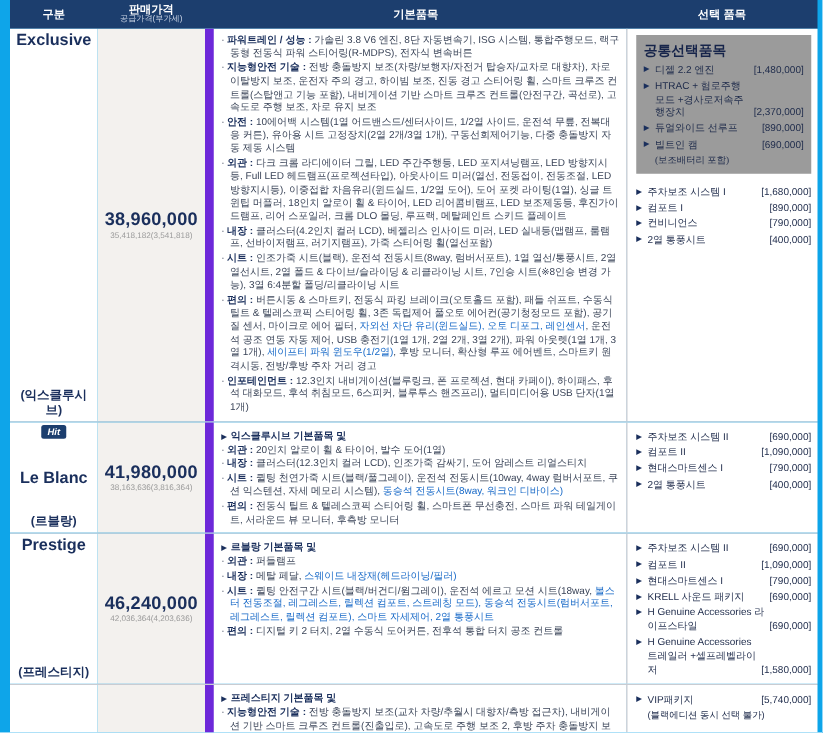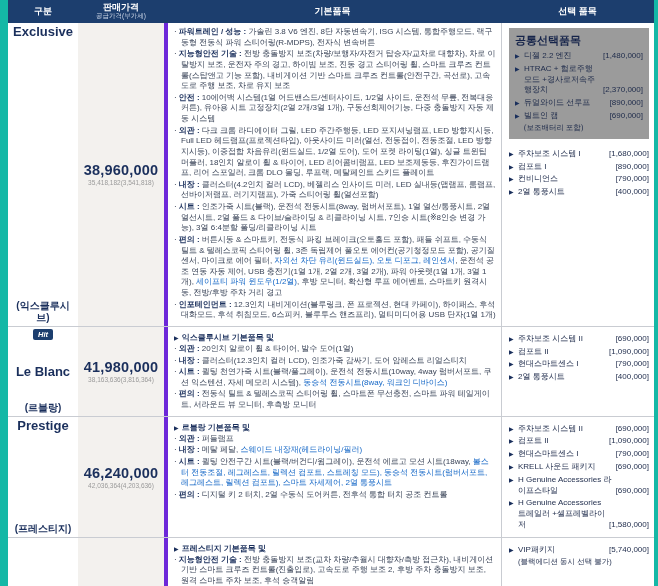--- a/index.html
+++ b/index.html
@@ -1,36 +1,36 @@
 <!DOCTYPE html>
 <html><head>
 <meta charset="utf-8">
 <style>
   html,body{margin:0;padding:0;background:#fff;}
   .sheet{
     width:658px;height:586px;box-sizing:border-box;position:relative;
     font-family:"Liberation Sans","DejaVu Sans",sans-serif;
-    color:#303a50;background:#14b8a6;overflow:hidden;
+    color:#303a50;background:#0ea5e9;overflow:hidden;
   }
   .tbl{width:646px;margin-left:8px;border-bottom:2px solid #8a8f99;}
   
   .thead{display:flex;background:#1c3e6e;color:#fff;height:23px;align-items:center;}
   .th{box-sizing:border-box;text-align:center;font-weight:bold;font-size:9px;line-height:1.05;}
   .th .sub{font-weight:normal;font-size:6.5px;color:#cfd8e8;display:block;}
   .col-cat{width:70px;}
   .col-price{width:86px;}
   .col-basic{width:337px;}
   .col-opt{width:153px;}
   
   .row{display:flex;border-top:1px solid #c9ccd2;}
   .row:first-of-type{border-top:none;}
   .cell{box-sizing:border-box;}
   .cat-cell{width:70px;display:flex;flex-direction:column;align-items:center;justify-content:space-between;padding:2px;background:#fff;}
   .price-cell{width:86px;display:flex;flex-direction:column;align-items:center;justify-content:center;background:#f3f1ee;padding:2px;}
-  .basic-cell{width:337px;padding:4px 5px 4px 6px;background:#fff;border-left:4px solid #6d28d9;}
+  .basic-cell{width:337px;padding:4px 5px 4px 6px;background:#fff;border-left:7px solid #6d28d9;}
   .opt-cell{width:153px;padding:5px 5px 5px 7px;background:#fff;border-left:1px solid #c9ccd2;}
   .badge{background:#1c3e6e;color:#fff;font-size:7.5px;font-weight:bold;font-style:italic;padding:1px 5px;border-radius:2px;margin-bottom:2px;}
   .name-en{font-size:13px;font-weight:bold;color:#1a2f5c;line-height:1.1;text-align:center;}
   .name-kr{font-size:10px;font-weight:bold;color:#1a2f5c;line-height:1.2;text-align:center;}
   .price{font-size:14.5px;font-weight:bold;color:#1a2f5c;letter-spacing:.2px;}
   .price-sub{font-size:6.5px;color:#9a9a9a;margin-top:1px;}
   
   .base-ref{font-size:8px;font-weight:bold;color:#1a2f5c;margin:1px 0;}
   .base-ref .arr{color:#1a2f5c;font-size:6px;margin-right:3px;}
   .item{font-size:8px;line-height:1.33;margin:0 0 1px 0;padding-left:7px;text-indent:-7px;}

